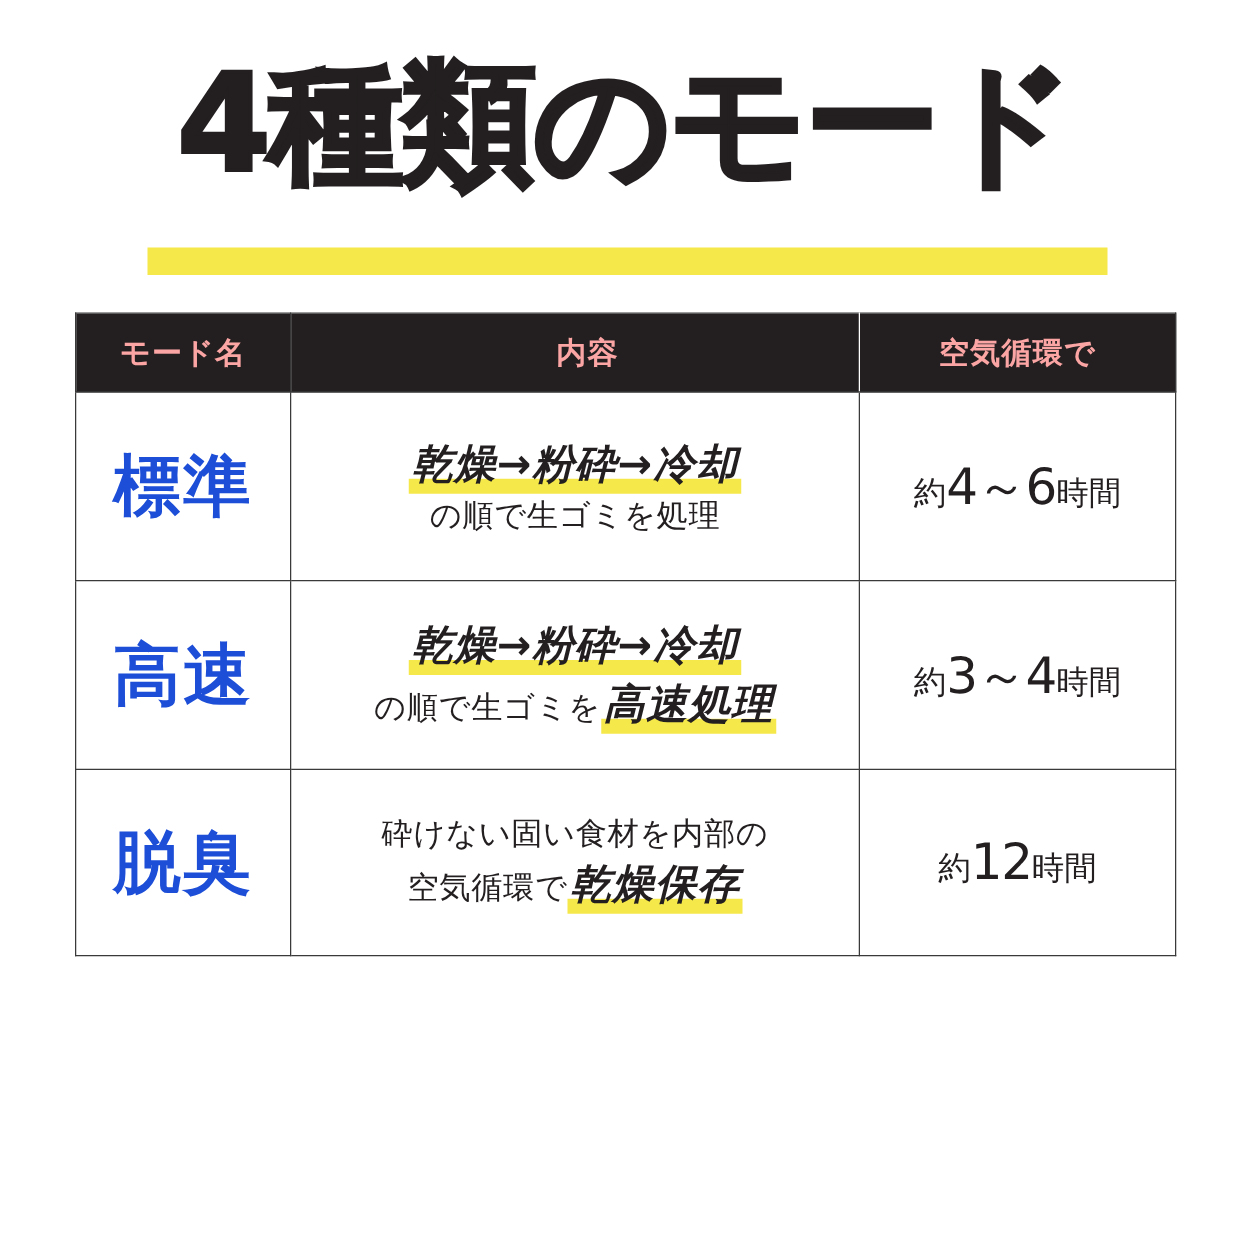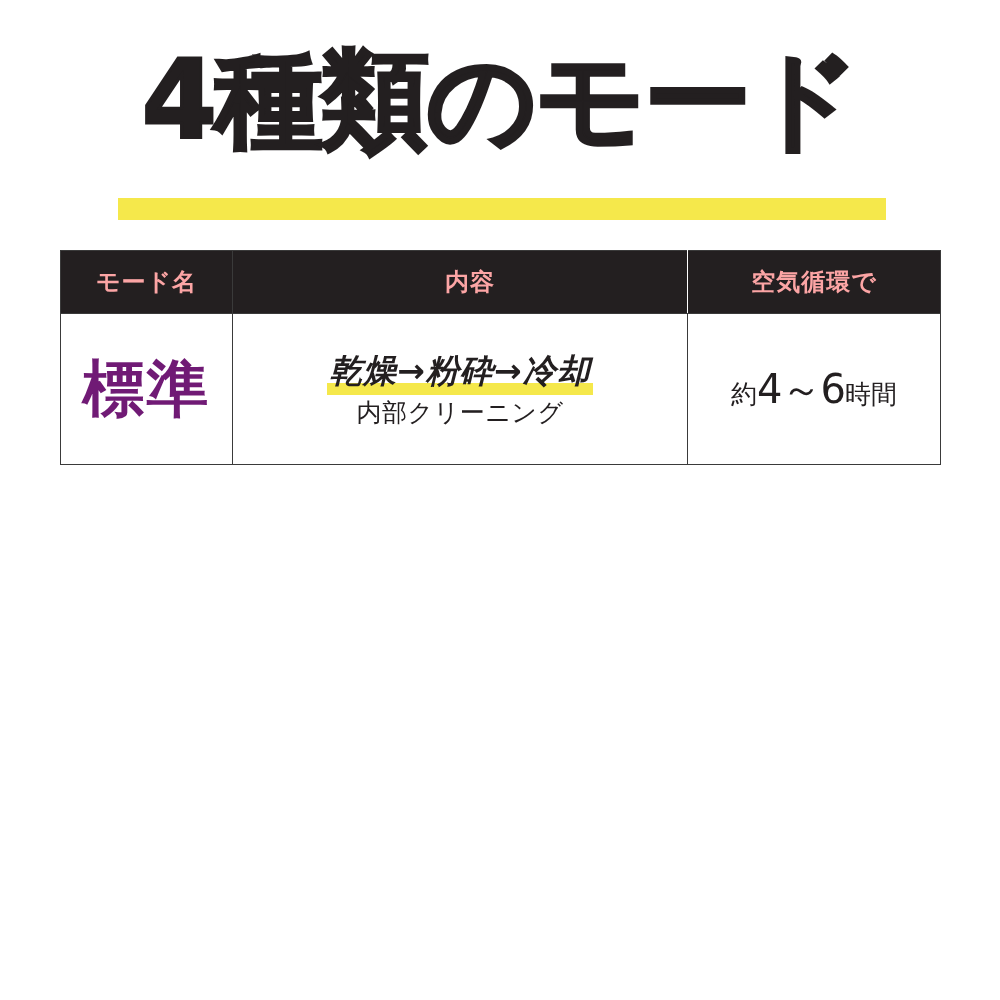--- a/index.html
+++ b/index.html
@@ -84,23 +84,23 @@
     border-right: 1px solid #ffffff;
     padding-left: 20px;
   }
   col.c-name { width: 172px; }
   col.c-desc { width: 455px; }
   col.c-time { width: 253px; }
 
   td.mode-name {
     font-family: Liberation Serif, serif;
     font-weight: bold;
-    font-size: 62px;
+    font-size: 54px;
     letter-spacing: 2px;
-    color: #701a75;
+    color: #1d4ed8;
   }
   td.desc {
     padding: 14px 10px;
     line-height: 1.42;
   }
   td.time {
     font-family: "DejaVu Sans", sans-serif;
     font-size: 26px;
     color: #231f20;
     letter-spacing: 0px;
@@ -181,27 +181,54 @@
       </thead>
       <tbody>
 
         <tr class="r1">
           <td class="mode-name">標準</td>
           <td class="desc">
             <span class="line big hl hl-strong">
               <span class="bar"></span>
               <span class="txt">乾燥→粉砕→冷却</span>
             </span>
-            <span class="line small">内部クリーニング</span>
+            <span class="line small">の順で生ゴミを処理</span>
           </td>
           <td class="time">
             <span>約</span><span class="num">4～6</span><span>時間</span>
           </td>
         </tr>
 
-
+        <tr class="r2">
+          <td class="mode-name">高速</td>
+          <td class="desc">
+            <span class="line big hl hl-strong">
+              <span class="bar"></span>
+              <span class="txt">乾燥→粉砕→冷却</span>
+            </span>
+            <span class="line">
+              <span class="small">の順で生ゴミを</span><span class="big hl hl-strong"><span class="bar"></span><span class="txt">高速処理</span></span>
+            </span>
+          </td>
+          <td class="time">
+            <span>約</span><span class="num">3～4</span><span>時間</span>
+          </td>
+        </tr>
+
+        <tr class="r3">
+          <td class="mode-name">脱臭</td>
+          <td class="desc">
+            <span class="line small">砕けない固い食材を内部の</span>
+            <span class="line">
+              <span class="small">空気循環で</span><span class="big hl hl-strong"><span class="bar"></span><span class="txt">乾燥保存</span></span>
+            </span>
+          </td>
+          <td class="time">
+            <span>約</span><span class="num">12</span><span>時間</span>
+          </td>
+        </tr>
 
 
       </tbody>
     </table>
   </div>
 
 </div>
 
 </body></html>

